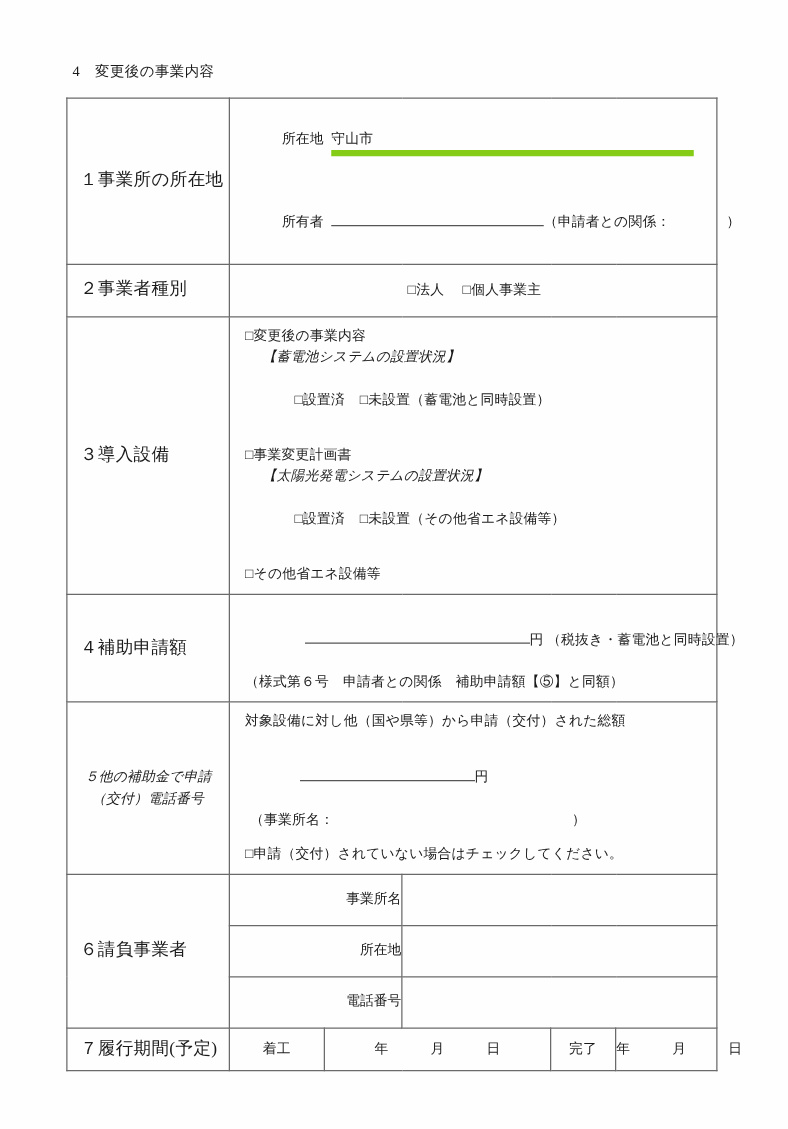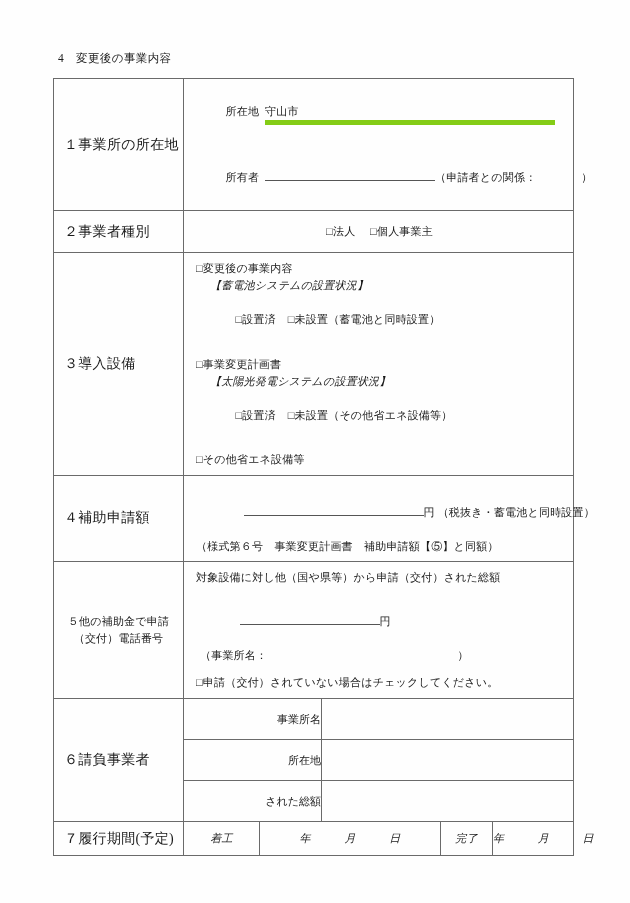--- a/index.html
+++ b/index.html
@@ -55,27 +55,27 @@
     padding-left: 10px !important;
     font-size: 14px;
     letter-spacing: 0.3px;
     white-space: pre;
   }
   .lbl-c {
     text-align: center;
     font-size: 11px;
     letter-spacing: 0.3px;
     white-space: pre;
-    font-style: italic;
   }
   .lbl-2line {
     text-align: center;
     font-size: 11px;
     letter-spacing: 0.2px;
     line-height: 1.7;
+    font-style: italic;
   }
 
   .cell-body {
     padding: 7px 10px 7px 12px !important;
     font-size: 11px;
     letter-spacing: 0.2px;
     vertical-align: top;
   }
   .cell-mid {
     padding: 6px 10px 6px 12px !important;
@@ -166,21 +166,21 @@
         <div class="row-line">□その他省エネ設備等</div>
       </td>
     </tr>
 
     <tr>
       <td class="lbl" style="height:85px">４補助申請額</td>
       <td class="cell-body" colspan="5" style="vertical-align:bottom; padding-bottom:6px !important;">
         <div class="row-line" style="padding-left:18px">
           <span class="ul-blank" style="width:180px"></span><span>円</span><span>&nbsp;</span><span>（税抜き・蓄電池と同時設置）</span>
         </div>
-        <div class="row-line">（様式第６号　事業変更計画書　補助申請額【⑤】と同額）</div>
+        <div class="row-line">（様式第６号　申請者との関係　補助申請額【⑤】と同額）</div>
       </td>
     </tr>
 
     <tr>
       <td class="lbl-2line" style="height:135px">
         <div>５他の補助金で申請</div>
         <div>（交付）電話番号</div>
       </td>
       <td class="cell-body" colspan="5">
         <div class="row-line">対象設備に対し他（国や県等）から申請（交付）された総額</div>
@@ -197,21 +197,21 @@
     <tr>
       <td class="lbl" rowspan="3" style="height:120px">６請負事業者</td>
       <td class="sub-td" colspan="2" style="height:40px">事業所名</td>
       <td class="blank-td" colspan="3"></td>
     </tr>
     <tr>
       <td class="sub-td" colspan="2" style="height:40px">所在地</td>
       <td class="blank-td" colspan="3"></td>
     </tr>
     <tr>
-      <td class="sub-td" colspan="2" style="height:40px">された総額</td>
+      <td class="sub-td" colspan="2" style="height:40px">電話番号</td>
       <td class="blank-td" colspan="3"></td>
     </tr>
 
     <tr>
       <td class="lbl" style="height:33px">７履行期間(予定)</td>
       <td class="lbl-c">着工</td>
       <td class="lbl-c ymd" colspan="2">年　　　月　　　日</td>
       <td class="lbl-c">完了</td>
       <td class="lbl-c ymd">年　　　月　　　日</td>
     </tr>

